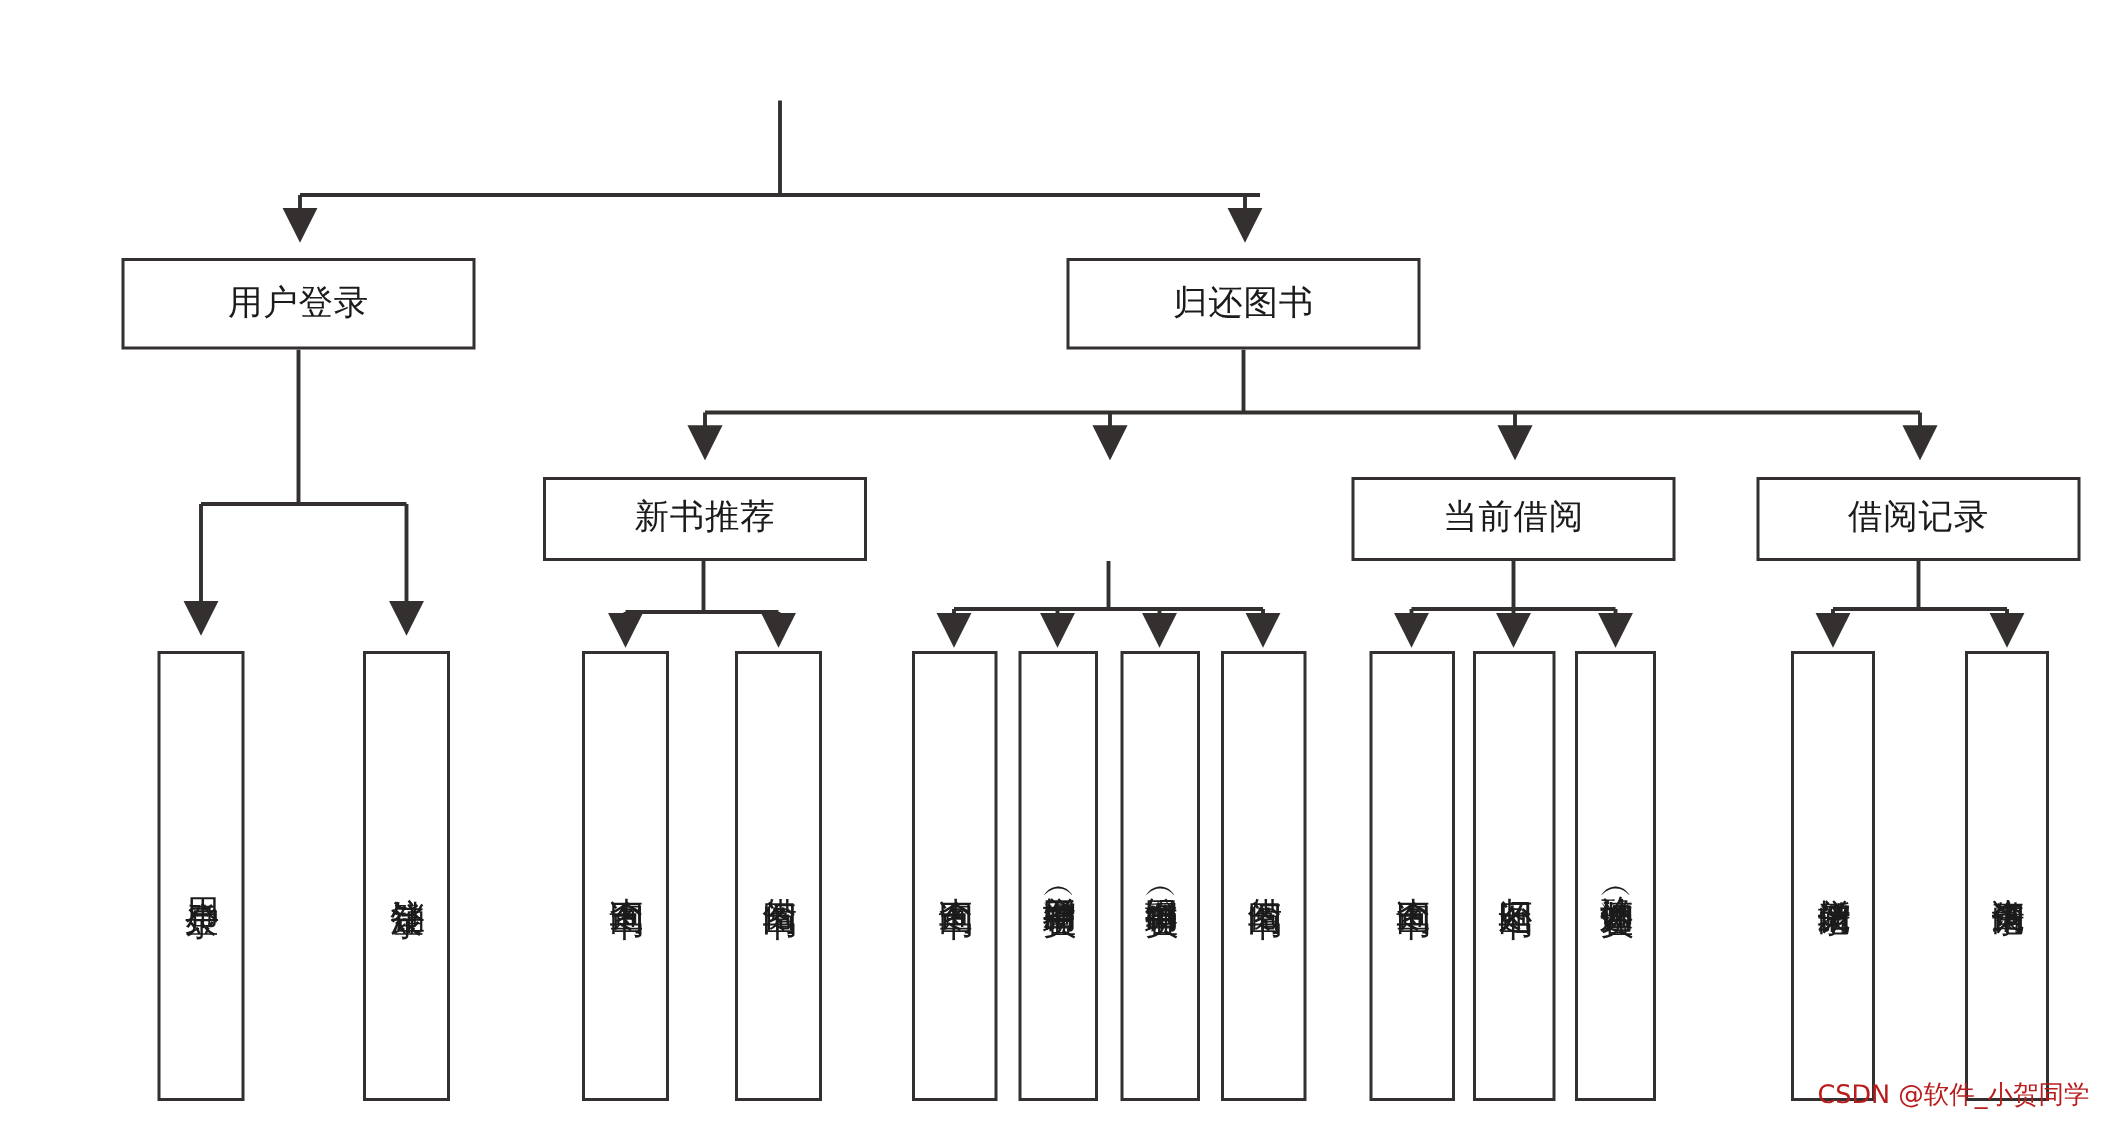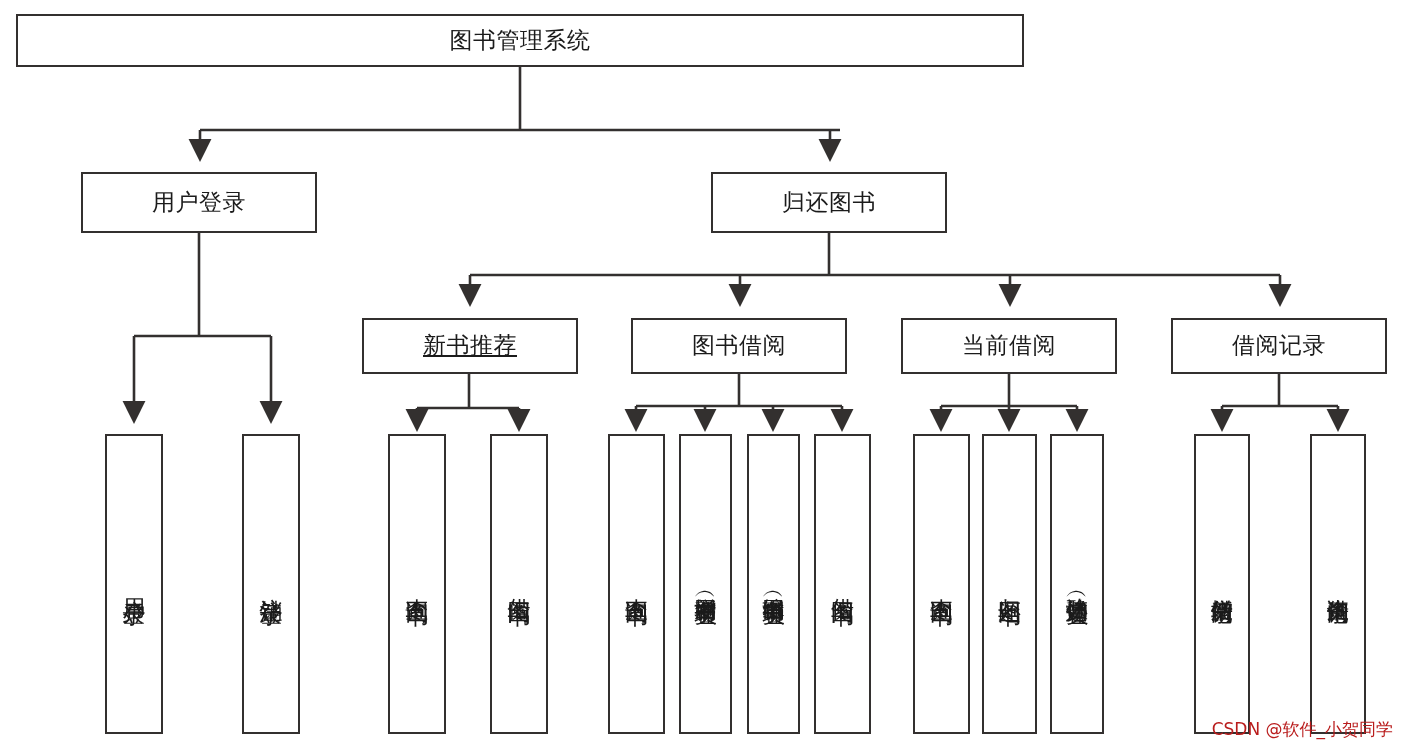--- a/index.html
+++ b/index.html
@@ -128,39 +128,33 @@
       <path d="M 1009 406 L 1009 428" marker-end="url(#arrow)"></path>
       <path d="M 1077 406 L 1077 428" marker-end="url(#arrow)"></path>
 
       <path d="M 1279 374 L 1279 406"></path>
       <path d="M 1222 406 L 1338 406"></path>
       <path d="M 1222 406 L 1222 428" marker-end="url(#arrow)"></path>
       <path d="M 1338 406 L 1338 428" marker-end="url(#arrow)"></path>
     </g>
   </svg>
 
-  <div class="node root horiz" style="left:16px; top:14px; width:1008px; height:53px;">
-    <span class="node-label">图书管理系统</span>
-  </div>
 
   <div class="node horiz" style="left:81px; top:172px; width:236px; height:61px;">
     <span class="node-label">用户登录</span>
   </div>
 
   <div class="node horiz" style="left:711px; top:172px; width:236px; height:61px;">
     <span class="node-label">归还图书</span>
   </div>
 
-  <div class="node horiz" style="left:362px; top:318px; width:216px; height:56px;text-decoration:underline;">
+  <div class="node horiz" style="left:362px; top:318px; width:216px; height:56px;">
     <span class="node-label">新书推荐</span>
   </div>
 
-  <div class="node horiz" style="left:631px; top:318px; width:216px; height:56px;">
-    <span class="node-label">图书借阅</span>
-  </div>
 
   <div class="node horiz" style="left:1171px; top:318px; width:216px; height:56px;">
     <span class="node-label">借阅记录</span>
   </div>
 
   <div class="node horiz" style="left:901px; top:318px; width:216px; height:56px;">
     <span class="node-label">当前借阅</span>
   </div>
 
   <div class="node vert" style="left:105px; top:434px; width:58px; height:300px;">

